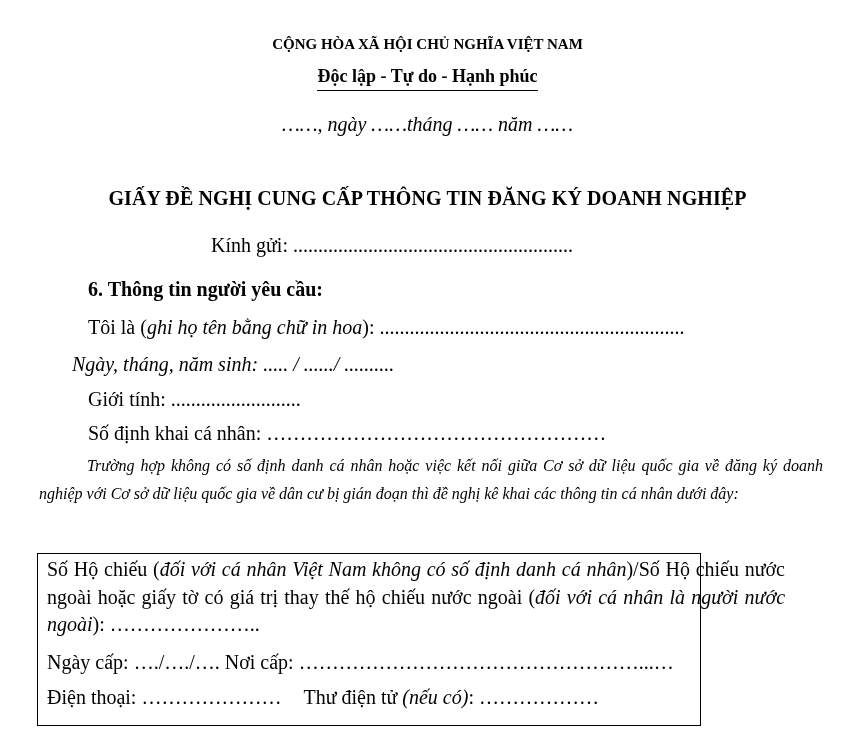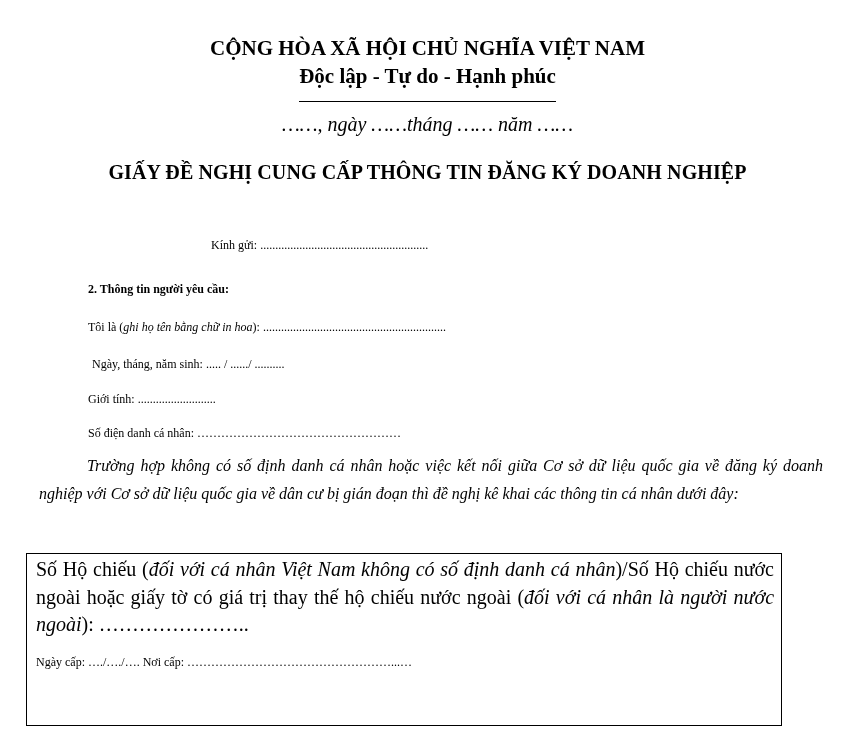--- a/index.html
+++ b/index.html
@@ -14,75 +14,75 @@
       overflow: hidden;
       font-family: "Liberation Serif", serif;
       color: #000000;
     }
     .abs { position: absolute; white-space: nowrap; }
     .center { left: 0; width: 855px; text-align: center; }
     .ital { font-style: italic; margin-top: 22px; }
 
     #nation-title {
       top: 36px;
-      font-size: 21px;
+      font-size: 15px;
       font-weight: bold;
       letter-spacing: 0px;
     }
     #motto-wrap {
       top: 63px;
     }
     #motto {
       display: inline-block;
-      font-size: 21px;
+      font-size: 18px;
       font-weight: bold;
       border-bottom: 1.5px solid #000;
-      padding-bottom: 12px;
+      padding-bottom: 1px;
       line-height: 26px;
     }
     #date-line {
       top: 113px;
       font-size: 20px;
       font-style: italic;
     }
     #doc-title {
-      top: 161px;
+      top: 187px;
       font-size: 20px;
       font-weight: bold;
       letter-spacing: 0.1px;
     }
     .body-text {
-      font-size: 12px;
+      font-size: 20px;
       line-height: 26px;
     }
     #recipient { left: 211px; top: 232px; }
     #sec1-heading { left: 88px; top: 276px; font-weight: bold; }
     #fullname-row { left: 88px; top: 314px; }
-    #dob-row { left: 92px; top: 351px; }
+    #dob-row { left: 72px; top: 351px; font-style: italic; }
     #gender-row { left: 88px; top: 386px; }
     #id-row { left: 88px; top: 420px; }
 
     #note-para {
       position: absolute;
       left: 39px;
       top: 452px;
       width: 784px;
       font-size: 16px;
       font-style: italic;
       line-height: 27.5px;
       white-space: normal;
       text-align: justify;
       text-indent: 48px;
     }
 
     #passport-box {
       position: absolute;
-      left: 26px;
+      left: 37px;
       top: 553px;
-      width: 756px;
+      width: 664px;
       height: 173px;
       border: 1.5px solid #000;
       box-sizing: border-box;
     }
     #passport-para {
       position: absolute;
       left: 9px;
       top: 2px;
       width: 738px;
       font-size: 20px;
@@ -104,42 +104,45 @@
 </div>
 
 <div class="abs center" id="date-line">……, ngày ……tháng …… năm ……</div>
 
 <div class="abs center" id="doc-title">GIẤY ĐỀ NGHỊ CUNG CẤP THÔNG TIN ĐĂNG KÝ DOANH NGHIỆP</div>
 
 <div class="abs body-text" id="recipient">
   <span>Kính gửi:</span><span> ........................................................</span>
 </div>
 
-<div class="abs body-text" id="sec1-heading">2. Thông tin người yêu cầu:</div>
+<div class="abs body-text" id="sec1-heading">6. Thông tin người yêu cầu:</div>
 
 <div class="abs body-text" id="fullname-row">
   <span>Tôi là (</span><span class="ital">ghi họ tên bằng chữ in hoa</span><span>): </span><span>.............................................................</span>
 </div>
 
 <div class="abs body-text" id="dob-row">
   <span>Ngày, tháng, năm sinh: </span><span>..... / ....../ ..........</span>
 </div>
 
 <div class="abs body-text" id="gender-row">
   <span>Giới tính: </span><span>..........................</span>
 </div>
 
 <div class="abs body-text" id="id-row">
-  <span>Số điện danh cá nhân: </span><span>……………………………………………</span>
+  <span>Số định khai cá nhân: </span><span>……………………………………………</span>
 </div>
 
 <div id="note-para">Trường hợp không có số định danh cá nhân hoặc việc kết nối giữa Cơ sở dữ liệu quốc gia về đăng ký doanh nghiệp với Cơ sở dữ liệu quốc gia về dân cư bị gián đoạn thì đề nghị kê khai các thông tin cá nhân dưới đây:</div>
 
 <div id="passport-box">
   <div id="passport-para">
     <span>Số Hộ chiếu (</span><span class="ital">đối với cá nhân Việt Nam không có số định danh cá nhân</span><span>)/Số Hộ chiếu nước ngoài hoặc giấy tờ có giá trị thay thế hộ chiếu nước ngoài (</span><span class="ital">đối với cá nhân là người nước ngoài</span><span>): </span><span>…………………..</span>
   </div>
 
   <div class="abs body-text" id="issue-row">
     <span>Ngày cấp: </span><span>…./…./….</span><span> Nơi cấp: </span><span>……………………………………………...…</span>
   </div>
 
+  <div class="abs body-text" id="contact-row">
+    <span>Điện thoại: </span><span>…………………</span><span class="gap"></span><span>Thư điện tử </span><span class="ital">(nếu có)</span><span>: </span><span>………………</span>
+  </div>
 </div>
 
 </body></html>

